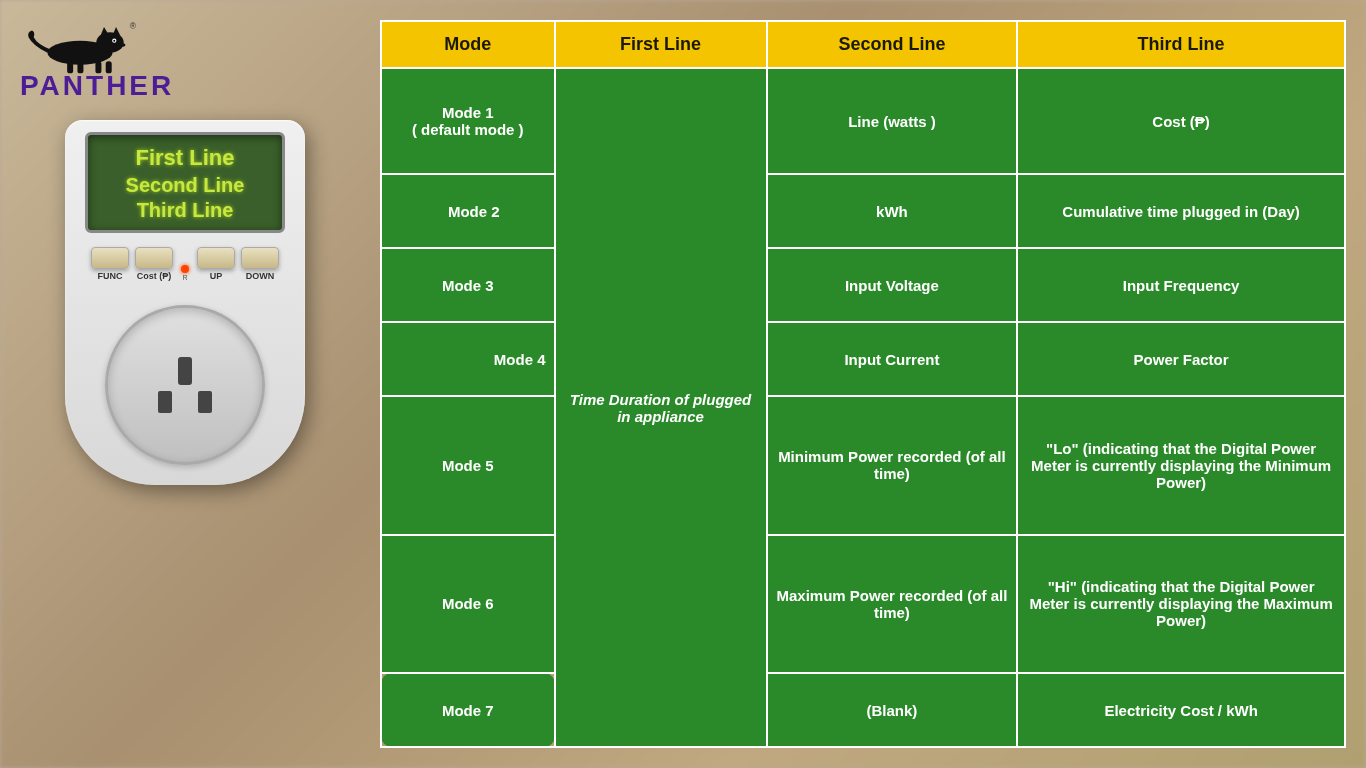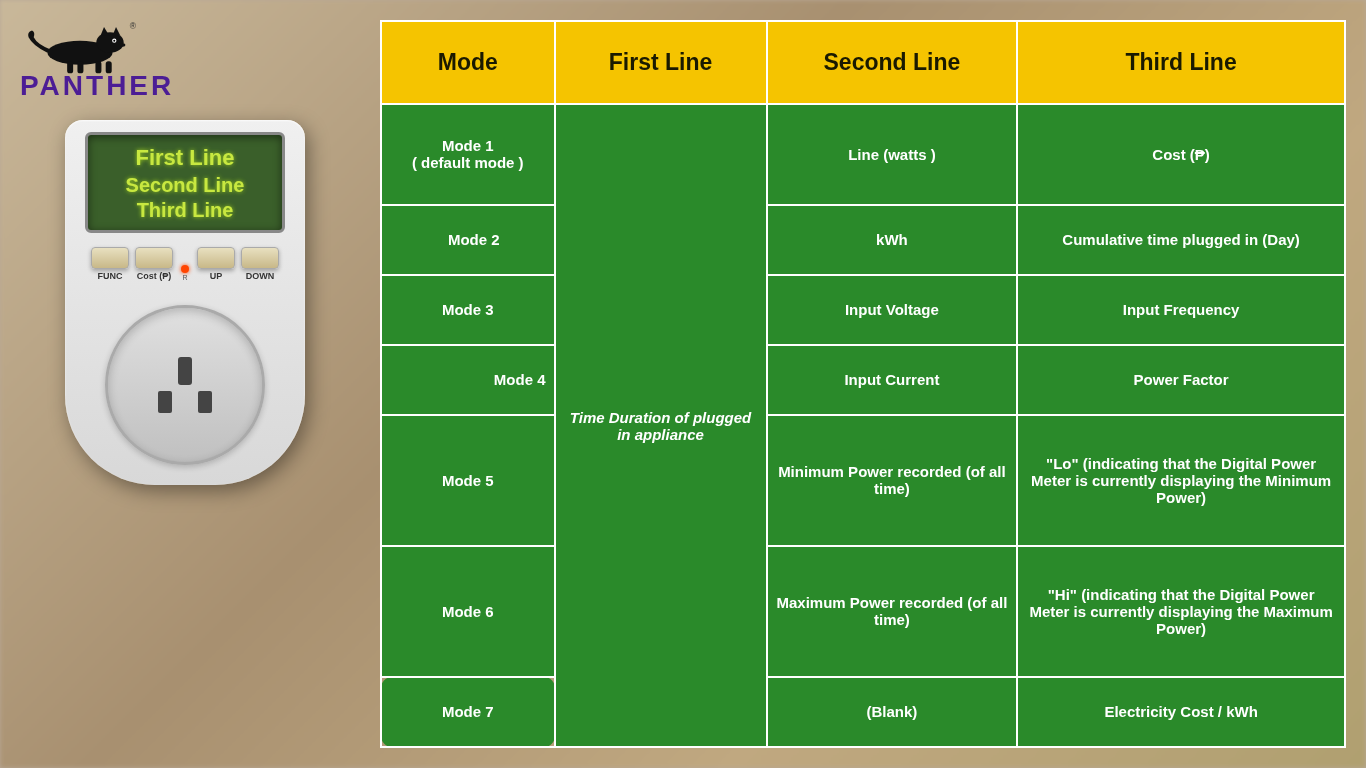--- a/index.html
+++ b/index.html
@@ -218,23 +218,23 @@
       flex: 1;
       border-collapse: collapse;
       width: 100%;
       table-layout: fixed;
     }
 
     .data-table th {
       background: #f5c400;
       color: #1a1a00;
       font-weight: 800;
-      font-size: 23px;
+      font-size: 18px;
       text-align: center;
-      padding: 27px 8px;
+      padding: 12px 8px;
       border: 2px solid #fff;
     }
 
     .data-table td {
       background: #2a8a2a;
       color: #fff;
       font-weight: 700;
       font-size: 15px;
       text-align: center;
       padding: 10px 8px;

